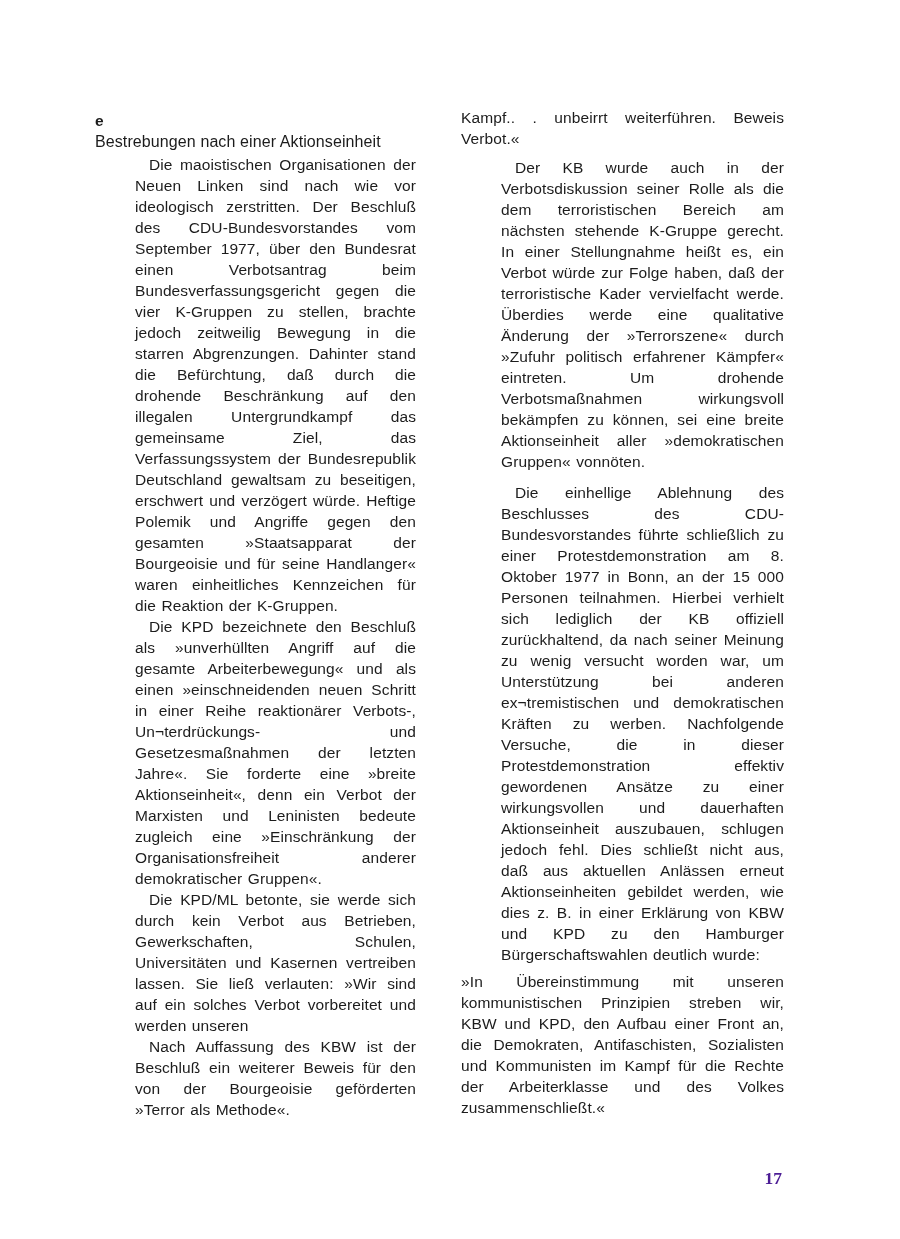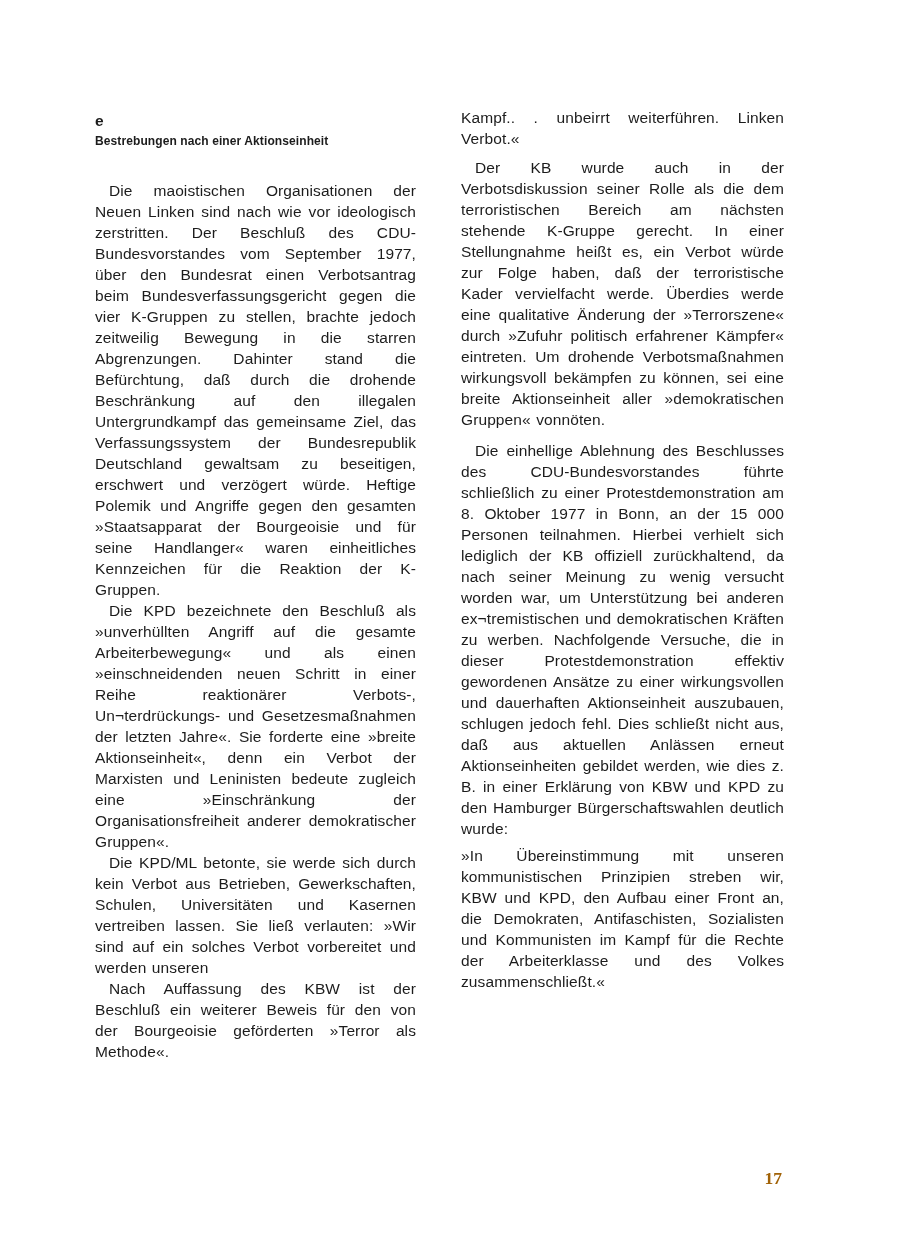--- a/index.html
+++ b/index.html
@@ -28,65 +28,65 @@
   .col-left  { left: 95px;  top: 110px; width: 321px; }
   .col-right { left: 461px; top: 107px; width: 323px; }
 
   .section-marker {
     font-weight: bold;
     font-size: 15.5px;
     line-height: 21px;
   }
 
   .heading {
-    font-weight: bold;
-    font-size: 12px;
+    font-weight: normal;
+    font-size: 16px;
     line-height: 21px;
-    margin-bottom: 28px;
+    margin-bottom: 2px;
   }
 
   .para {
     text-align: justify;
     hyphens: auto;
     -webkit-hyphens: auto;
     word-spacing: 1px;
   }
 
-  .indent { text-indent: 14px; }
+  .indent { text-indent: 14px; margin-left: 40px; }
 
   .gap-s { margin-top: 8px; }
   .gap-m { margin-top: 10px; }
   .gap-l { margin-top: 6px; }
 
   .page-number {
     position: absolute;
     top: 1168px;
     right: 118px;
     font-family: "Liberation Serif", serif;
     font-weight: bold;
     font-size: 17.5px;
-    color: #a16207;
+    color: #4c1d95;
   }
 </style>
 </head>
 <body>
 
 <div class="page">
 
   <div class="col col-left">
     <div class="section-marker">e</div>
     <h2 class="heading">Bestrebungen nach einer Aktionseinheit</h2>
     <p class="para indent">Die maoistischen Organisationen der Neuen Linken sind nach wie vor ideologisch zerstritten. Der Beschluß des CDU-Bundesvorstandes vom September 1977, über den Bundesrat einen Verbotsantrag beim Bundesverfassungsgericht gegen die vier K-Gruppen zu stellen, brachte jedoch zeitweilig Bewegung in die starren Abgrenzungen. Dahinter stand die Befürchtung, daß durch die drohende Beschränkung auf den illegalen Untergrundkampf das gemeinsame Ziel, das Verfassungssystem der Bundesrepublik Deutschland gewaltsam zu beseitigen, erschwert und verzögert würde. Heftige Polemik und Angriffe gegen den gesamten »Staatsapparat der Bourgeoisie und für seine Handlanger« waren einheitliches Kennzeichen für die Reaktion der K-Gruppen.</p>
     <p class="para indent">Die KPD bezeichnete den Beschluß als »unverhüllten Angriff auf die gesamte Arbeiterbewegung« und als einen »einschneidenden neuen Schritt in einer Reihe reaktionärer Verbots-, Un¬terdrückungs- und Gesetzesmaßnahmen der letzten Jahre«. Sie forderte eine »breite Aktionseinheit«, denn ein Verbot der Marxisten und Leninisten bedeute zugleich eine »Einschränkung der Organisationsfreiheit anderer demokratischer Gruppen«.</p>
     <p class="para indent">Die KPD/ML betonte, sie werde sich durch kein Verbot aus Betrieben, Gewerkschaften, Schulen, Universitäten und Kasernen vertreiben lassen. Sie ließ verlauten: »Wir sind auf ein solches Verbot vorbereitet und werden unseren</p>
     <p class="para indent">Nach Auffassung des KBW ist der Beschluß ein weiterer Beweis für den von der Bourgeoisie geförderten »Terror als Methode«.</p>
   </div>
 
   <div class="col col-right">
-    <p class="para">Kampf.. . unbeirrt weiterführen. Linken Verbot.«</p>
+    <p class="para">Kampf.. . unbeirrt weiterführen. Beweis Verbot.«</p>
     <p class="para indent gap-s">Der KB wurde auch in der Verbotsdiskussion seiner Rolle als die dem terroristischen Bereich am nächsten stehende K-Gruppe gerecht. In einer Stellungnahme heißt es, ein Verbot würde zur Folge haben, daß der terroristische Kader vervielfacht werde. Überdies werde eine qualitative Änderung der »Terrorszene« durch »Zufuhr politisch erfahrener Kämpfer« eintreten. Um drohende Verbotsmaßnahmen wirkungsvoll bekämpfen zu können, sei eine breite Aktionseinheit aller »demokratischen Gruppen« vonnöten.</p>
     <p class="para indent gap-m">Die einhellige Ablehnung des Beschlusses des CDU-Bundesvorstandes führte schließlich zu einer Protestdemonstration am 8. Oktober 1977 in Bonn, an der 15 000 Personen teilnahmen. Hierbei verhielt sich lediglich der KB offiziell zurückhaltend, da nach seiner Meinung zu wenig versucht worden war, um Unterstützung bei anderen ex¬tremistischen und demokratischen Kräften zu werben. Nachfolgende Versuche, die in dieser Protestdemonstration effektiv gewordenen Ansätze zu einer wirkungsvollen und dauerhaften Aktionseinheit auszubauen, schlugen jedoch fehl. Dies schließt nicht aus, daß aus aktuellen Anlässen erneut Aktionseinheiten gebildet werden, wie dies z. B. in einer Erklärung von KBW und KPD zu den Hamburger Bürgerschaftswahlen deutlich wurde:</p>
     <p class="para gap-l">»In Übereinstimmung mit unseren kommunistischen Prinzipien streben wir, KBW und KPD, den Aufbau einer Front an, die Demokraten, Antifaschisten, Sozialisten und Kommunisten im Kampf für die Rechte der Arbeiterklasse und des Volkes zusammenschließt.«</p>
   </div>
 
   <div class="page-number">17</div>
 
 </div>
 
 </body></html>

